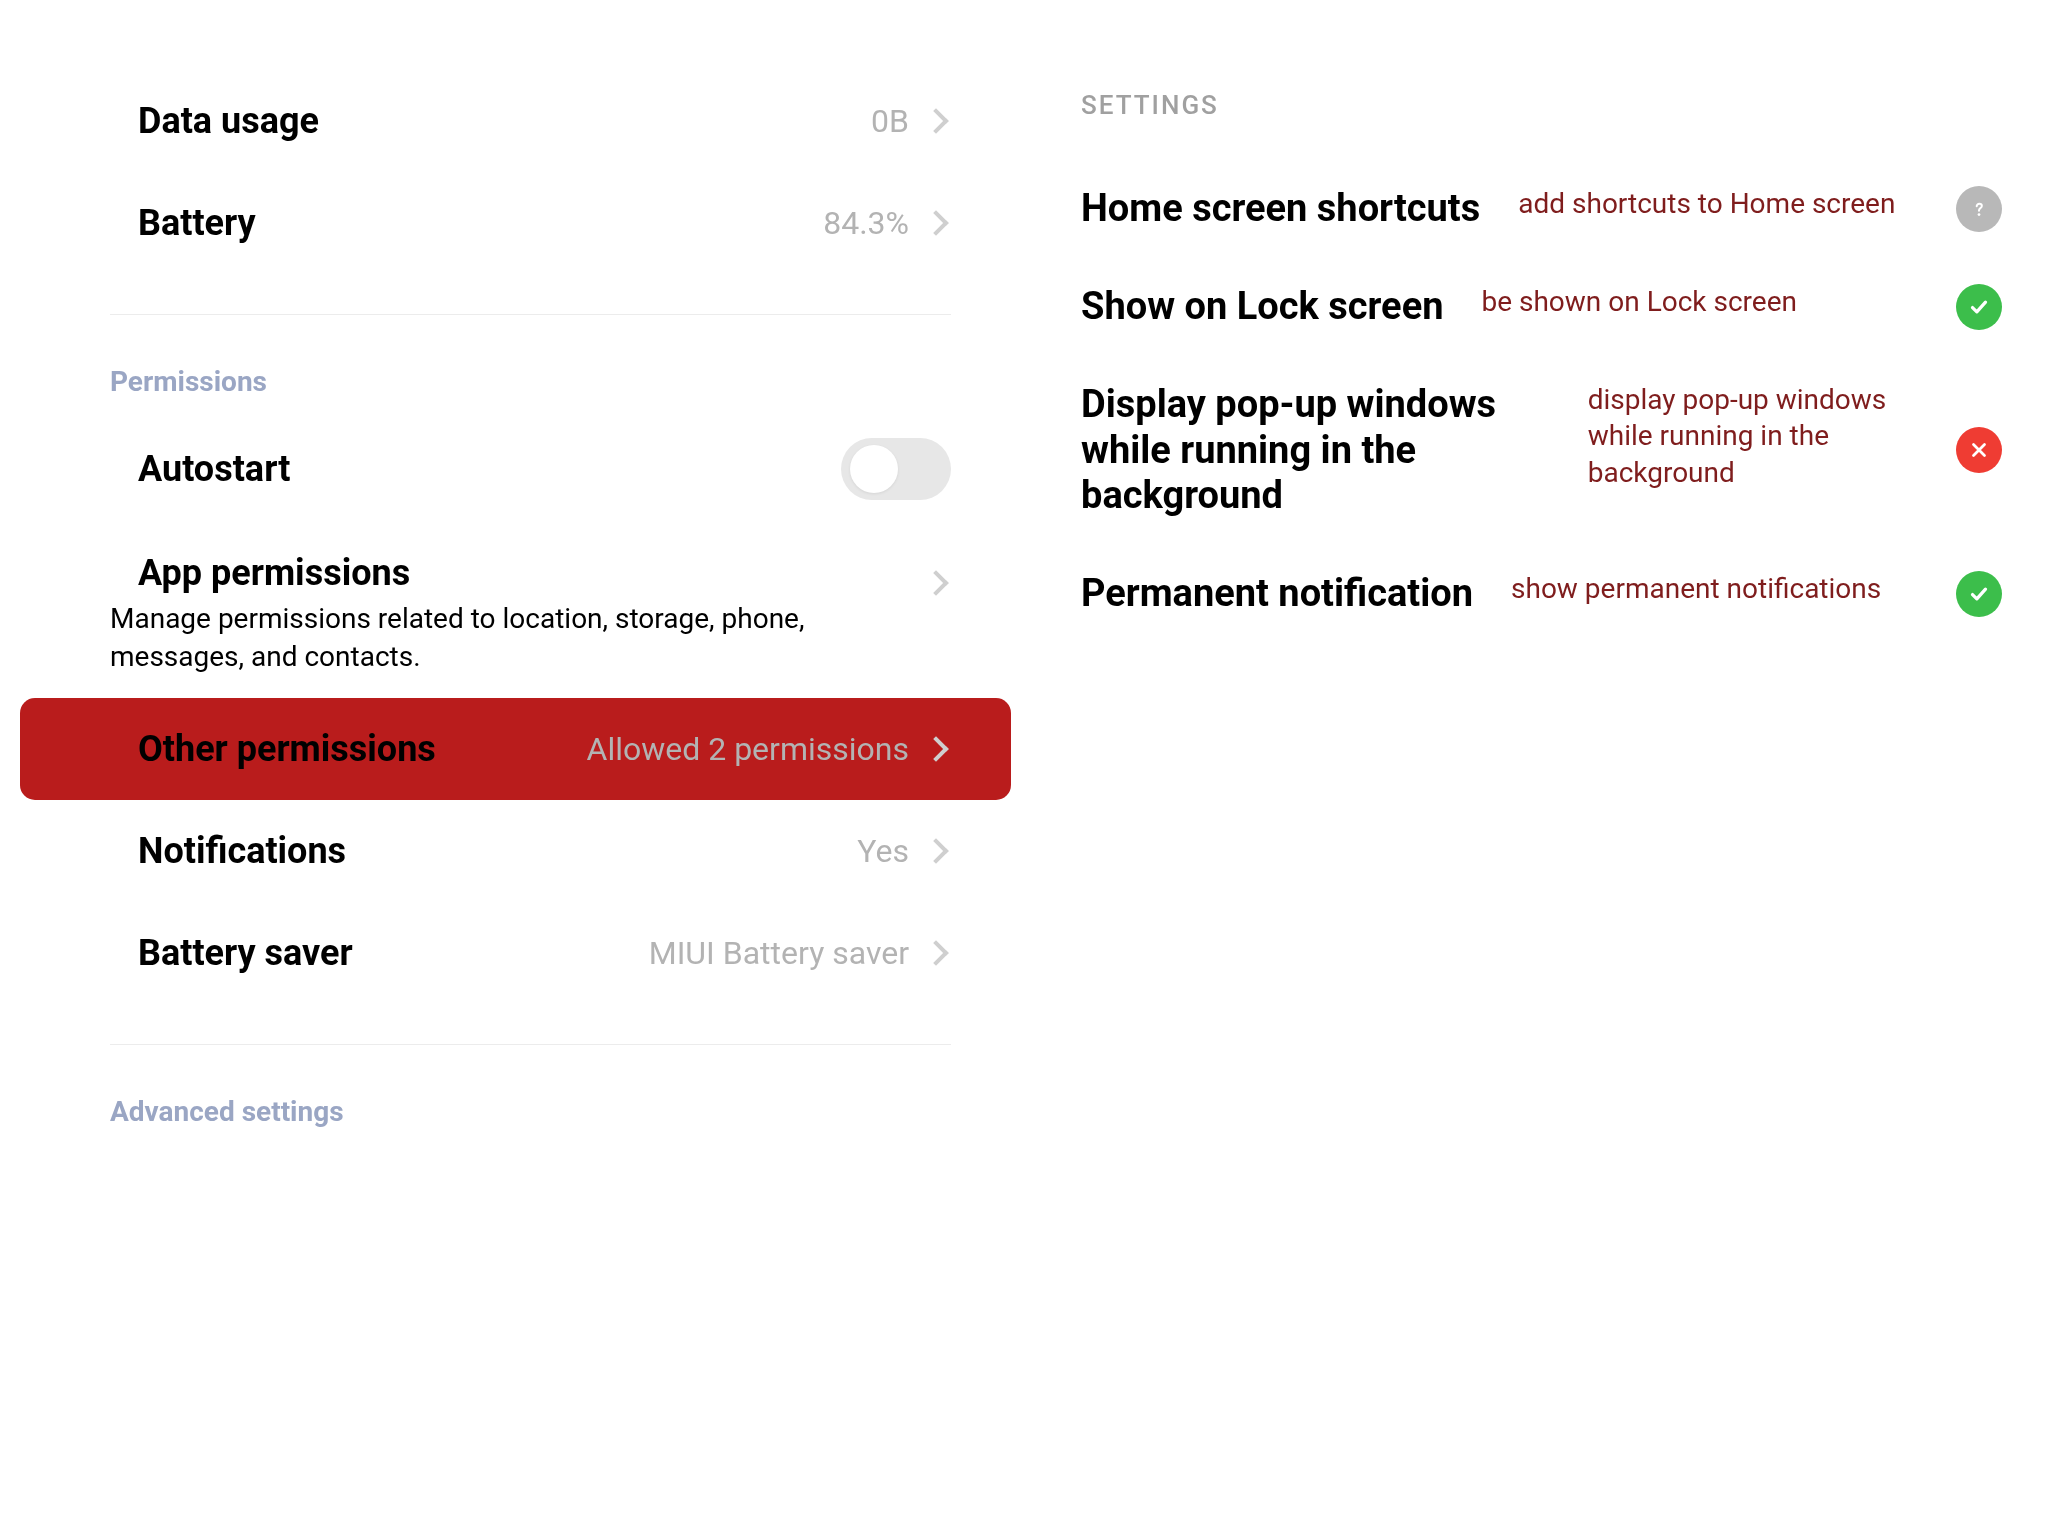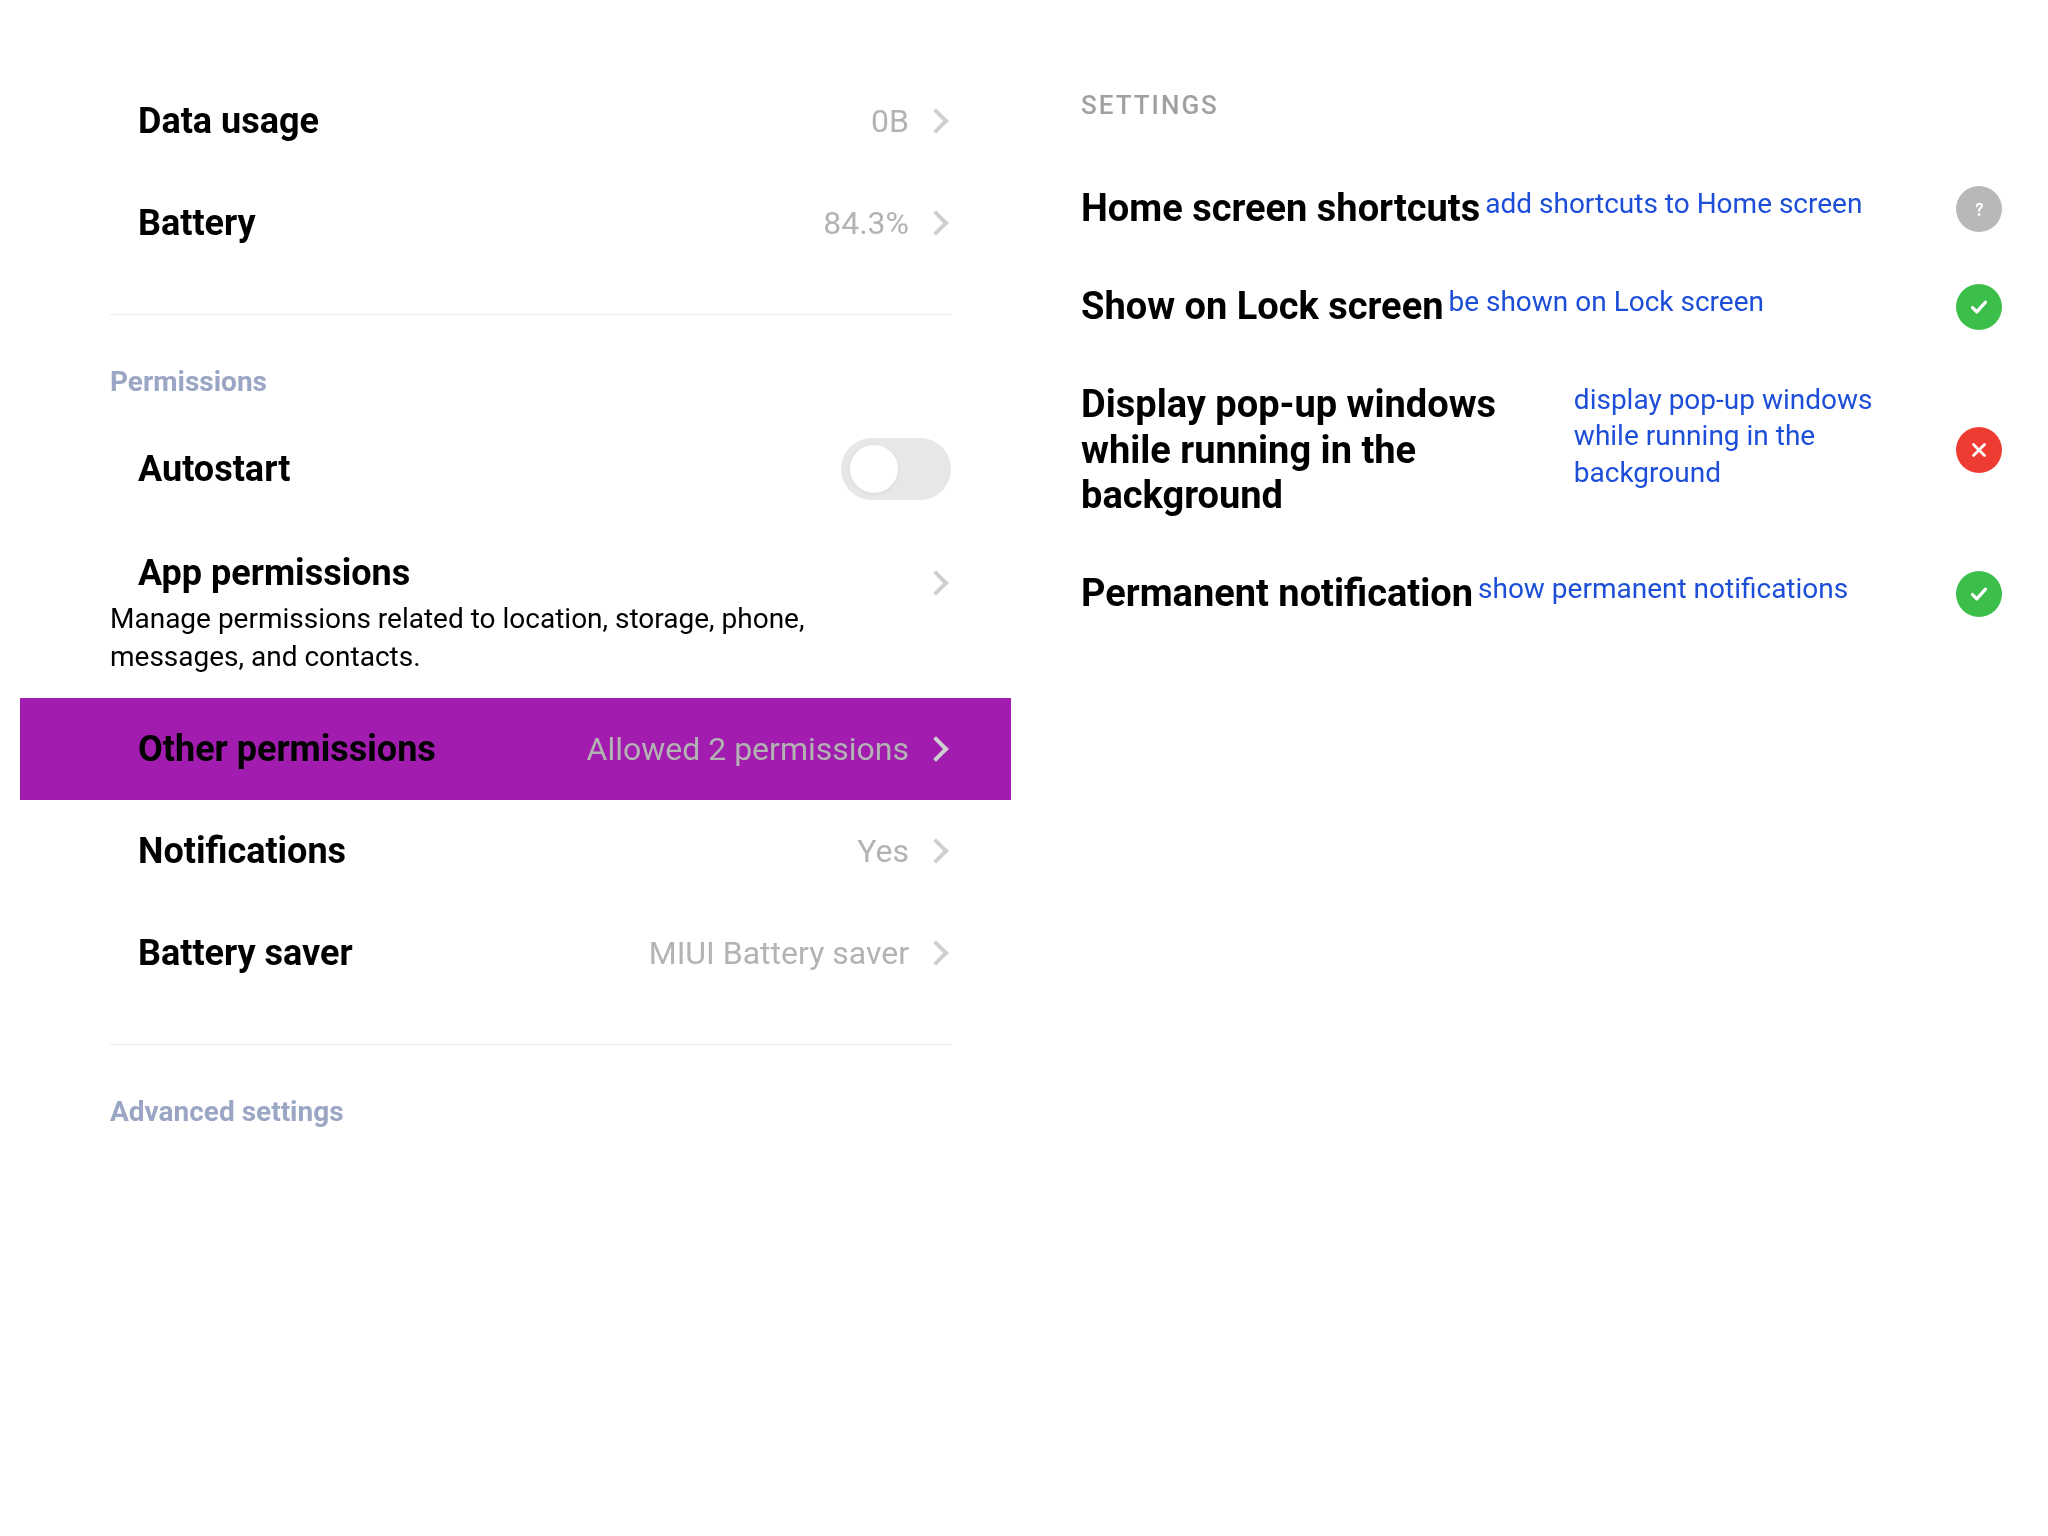--- a/index.html
+++ b/index.html
@@ -25,21 +25,22 @@
 
   
   .row {
     display: flex;
     align-items: center;
     justify-content: space-between;
     padding: 30px 60px 30px 90px;
     min-height: 100px;
   }
   .row.highlight {
-    background: #a21caf;
+    background: #b91c1c;
+    border-radius: 15px;
   }
   .row-main {
     display: flex;
     flex-direction: column;
     flex: 1;
     gap: 6px;
   }
   .row-title {
     font-size: 36px;
     font-weight: 700;
@@ -125,23 +126,24 @@
     flex: 1;
   }
   .perm-title {
     font-size: 38px;
     font-weight: 700;
     color: #000;
     line-height: 1.2;
   }
   .perm-sub {
     font-size: 28px;
-    color: #1d4ed8;
+    color: #7f1d1d;
     font-weight: 400;
     line-height: 1.3;
+    margin-left: 33px;
   }
   .status-badge {
     width: 46px;
     height: 46px;
     border-radius: 50%;
     display: flex;
     align-items: center;
     justify-content: center;
     flex-shrink: 0;
   }

